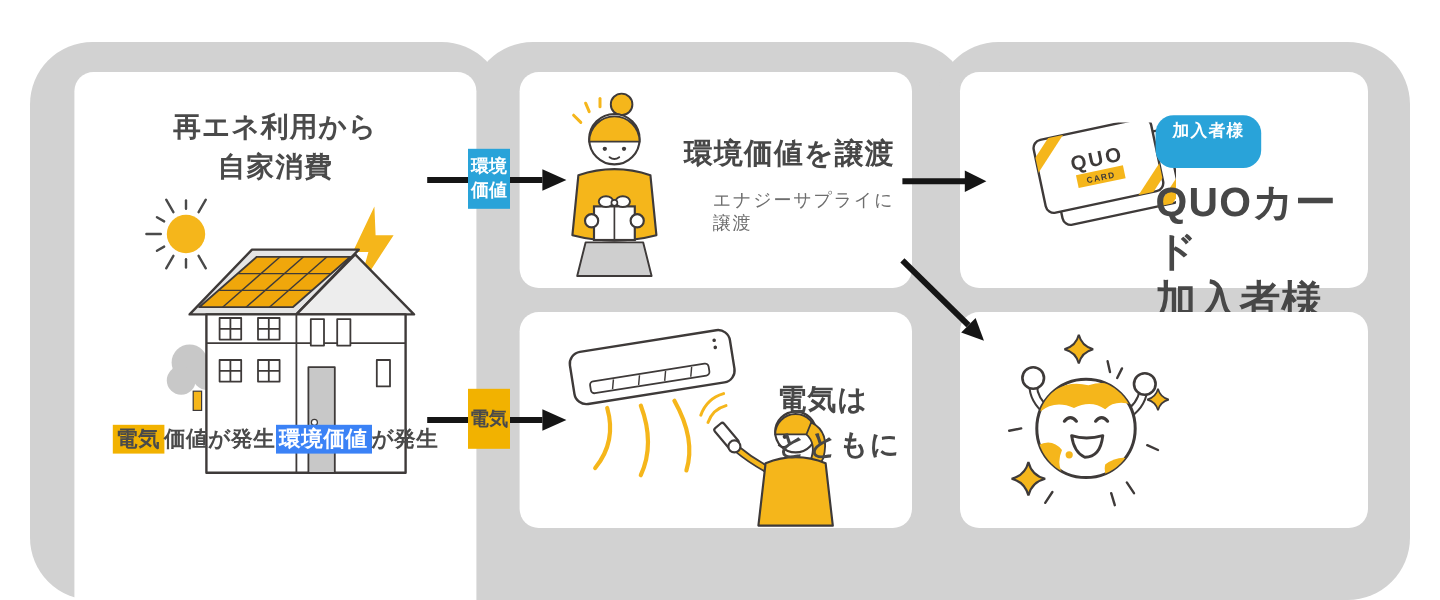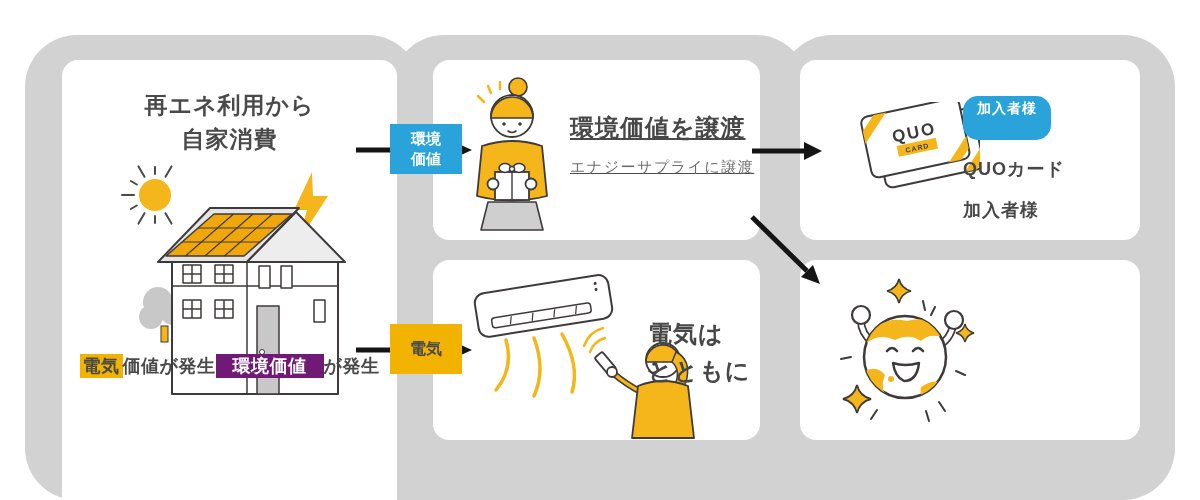--- a/index.html
+++ b/index.html
@@ -17,40 +17,40 @@
   #panel-exchange{left:800px;top:60px;width:340px;height:180px;}
   #panel-decarbon{left:800px;top:260px;width:340px;height:180px;}
   .ill{position:absolute;pointer-events:none;}
   svg text{font-family:"Liberation Sans","DejaVu Sans",sans-serif;}
 
   .src-title{position:absolute;top:28px;left:0;right:0;text-align:center;
              font-size:23px;font-weight:bold;line-height:34px;letter-spacing:1px;color:#4A4A4A;}
   .src-caption{position:absolute;top:294px;left:0;right:0;text-align:center;
                font-size:18px;font-weight:bold;letter-spacing:0.5px;color:#4A4A4A;}
   .hl-y{background:#F2B200;color:#4A4A4A;padding:2px 3px;}
-  .hl-b{background:#701a75;color:#FFFFFF;padding:2px 17px;}
-
-  .flow-label{position:absolute;width:72px;height:50px;display:flex;flex-direction:column;
+  .hl-b{background:#3b82f6;color:#FFFFFF;padding:2px 3px;}
+
+  .flow-label{position:absolute;width:35px;height:50px;display:flex;flex-direction:column;
               align-items:center;justify-content:center;font-weight:bold;z-index:5;}
   #label-env{left:390px;top:124px;background:#29A3D9;color:#FFFFFF;font-size:15px;line-height:20px;}
   #label-elec{left:390px;top:324px;background:#F2B200;color:#4A4A4A;font-size:16px;}
 
   #arrow-layer{position:absolute;left:0;top:0;z-index:4;pointer-events:none;}
 
   .txt-block{position:absolute;}
-  #panel-transfer .txt-block{left:137px;top:52px;text-decoration:underline;}
+  #panel-transfer .txt-block{left:137px;top:52px;}
   .h-md{font-size:24px;font-weight:bold;color:#474747;letter-spacing:1px;}
-  .sub{font-size:15px;color:#6E6E6E;letter-spacing:1.5px;margin-top:14px;}
+  .sub{font-size:15px;color:#6E6E6E;letter-spacing:1.5px;margin-top:14px;margin-left:24px;}
   #panel-consumption .txt-block{left:215px;top:55px;}
   .h-md2{font-size:24px;font-weight:bold;color:#474747;letter-spacing:1px;line-height:37px;}
   #panel-exchange .txt-block{left:163px;top:36px;}
   #panel-decarbon .txt-block{left:177px;top:39px;}
   .badge{display:inline-block;background:#29A3D9;color:#FFFFFF;font-size:14px;font-weight:bold;
          padding:4px 14px 22px;border-radius:15px;letter-spacing:1px;}
-  .h-lg{font-size:18px;font-weight:bold;color:#474747;letter-spacing:1px;line-height:41px;margin-top:9px;}
+  .h-lg{font-size:34px;font-weight:bold;color:#474747;letter-spacing:1px;line-height:41px;margin-top:9px;}
 </style>
 </head>
 <body>
 
 <div class="bg-col" id="bgA"></div>
 <div class="bg-col" id="bgB"></div>
 <div class="bg-col" id="bgC"></div>
 <div id="bgPatch"></div>
 
 <div class="panel" id="panel-source">

